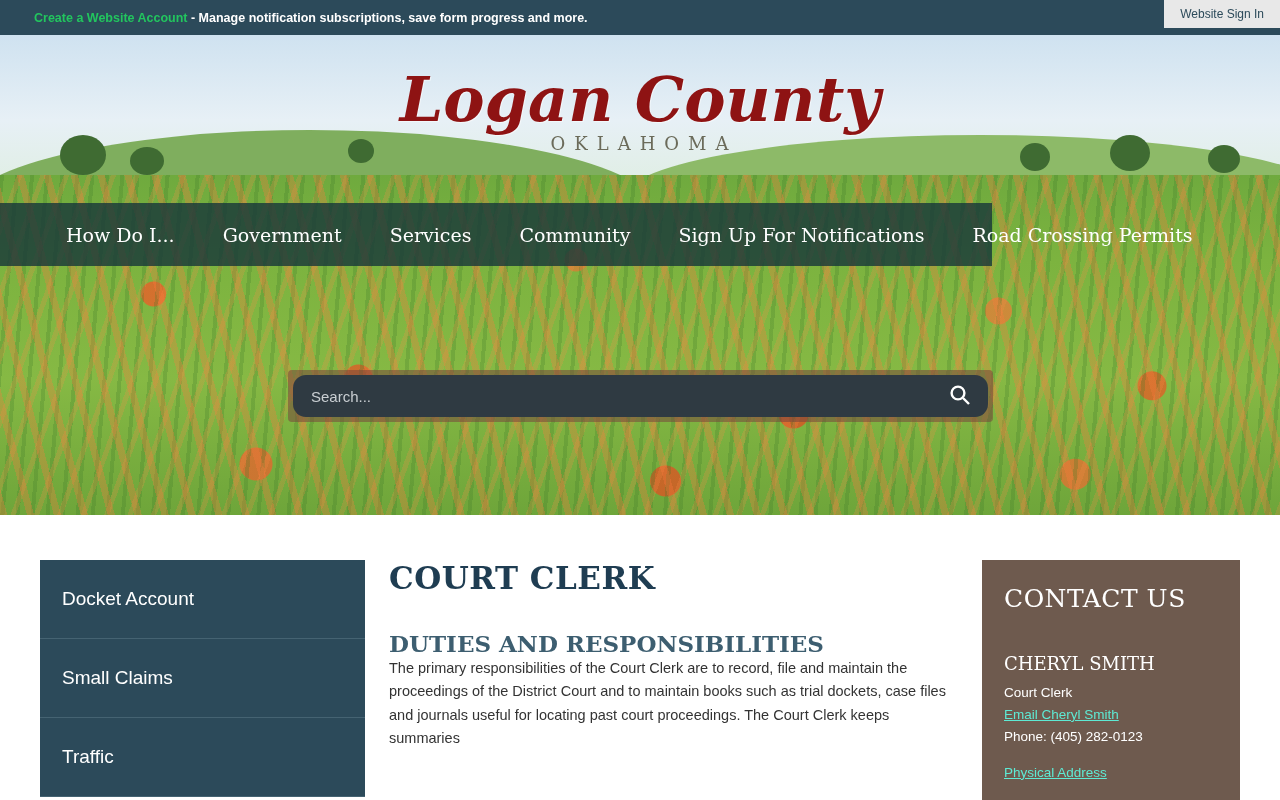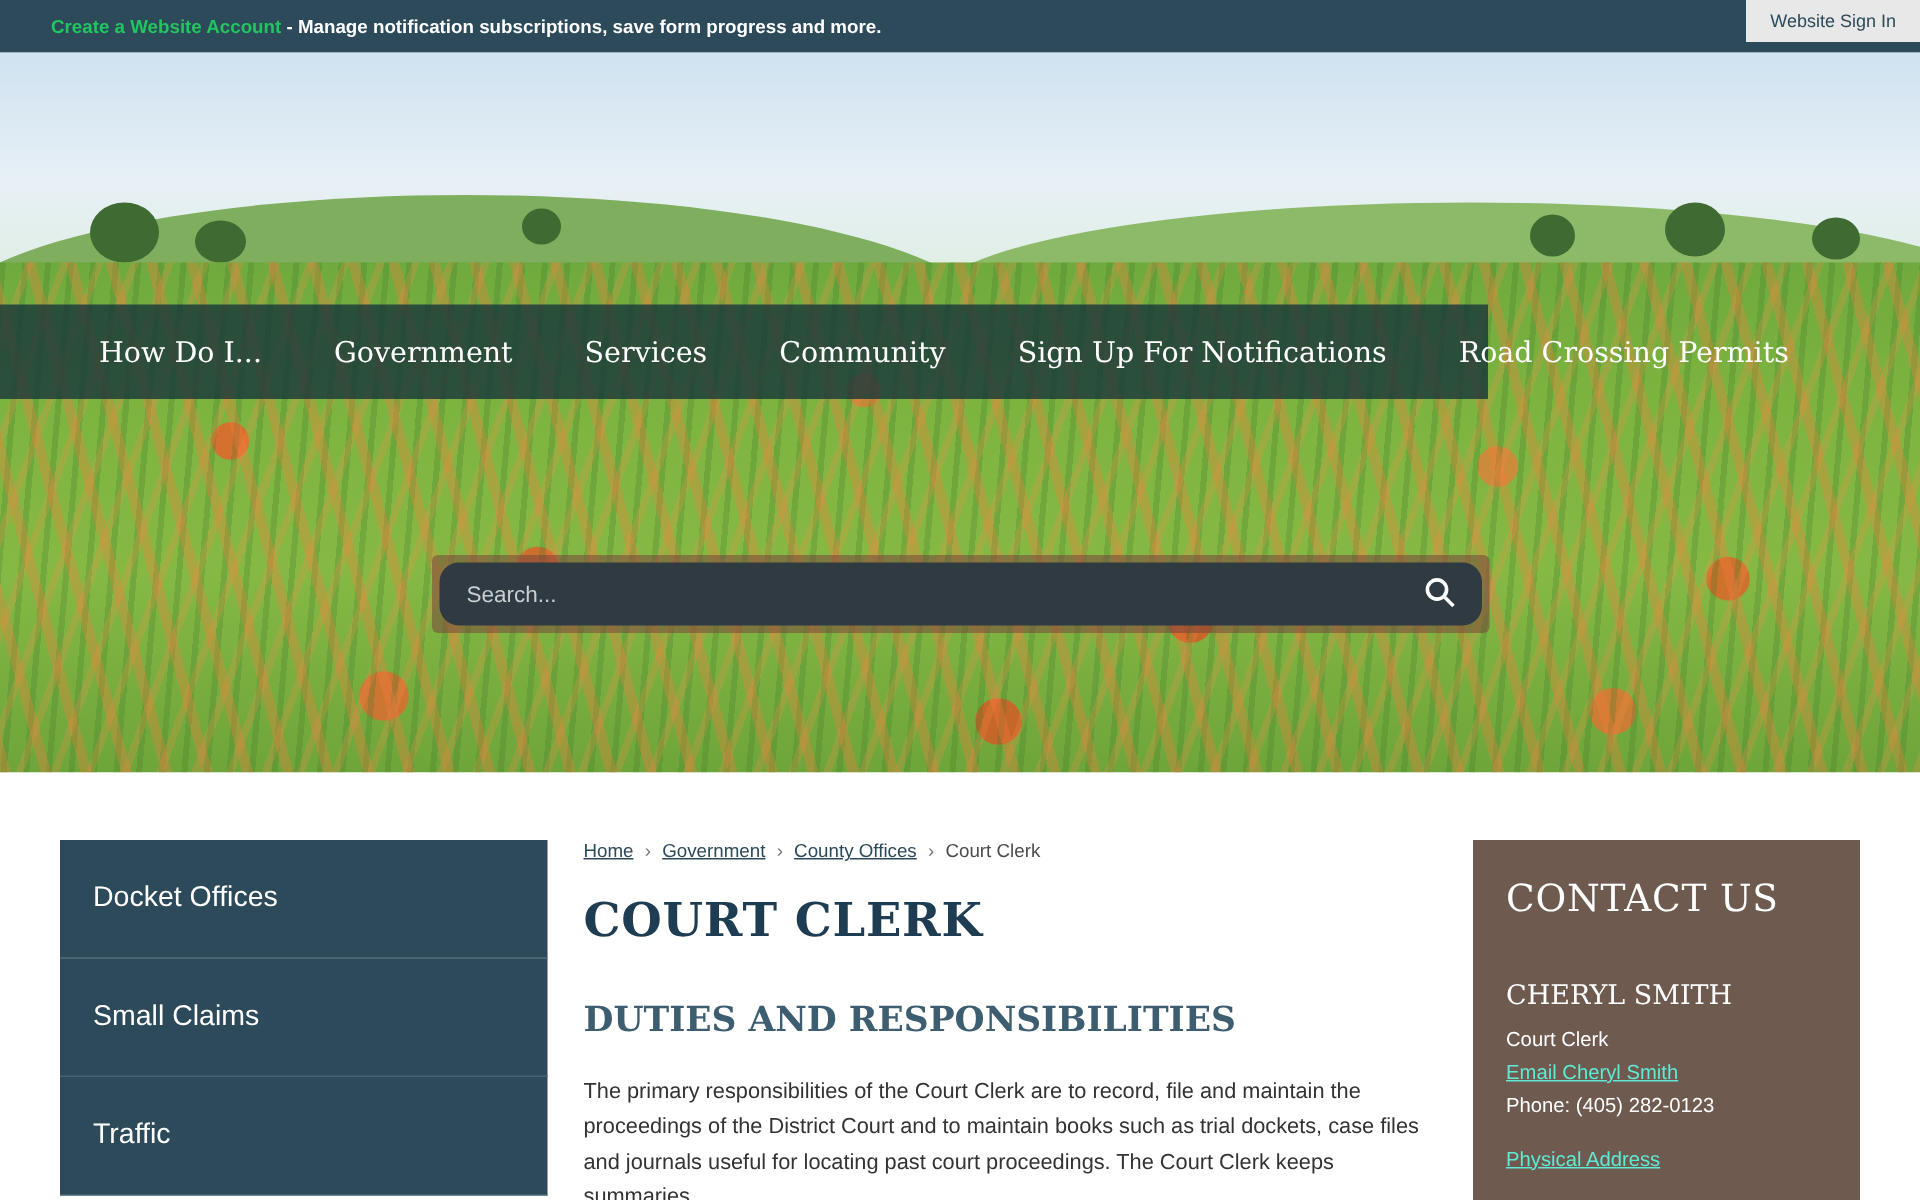--- a/index.html
+++ b/index.html
@@ -225,21 +225,20 @@
   }
   .section-title {
     font-family: "DejaVu Serif", serif;
     font-size: 23px;
     color: #3d5e70;
   }
   .body-text {
     font-size: 14.5px;
     line-height: 1.62;
     color: #333333;
-    margin-top: 24px;
   }
   .right-col {
     width: 258px; flex: 0 0 258px;
     background: #6e5a4e;
     color: #ffffff;
     padding: 24px 22px;
     min-height: 230px;
   }
   .contact-head {
     font-family: "DejaVu Serif", serif;
@@ -277,20 +276,24 @@
   <div class="hero-hill1"></div>
   <div class="hero-hill2"></div>
   <div class="tree" style="left:60px;top:100px;width:46px;height:40px;"></div>
   <div class="tree" style="left:130px;top:112px;width:34px;height:28px;"></div>
   <div class="tree" style="left:348px;top:104px;width:26px;height:24px;"></div>
   <div class="tree" style="right:230px;top:108px;width:30px;height:28px;"></div>
   <div class="tree" style="right:130px;top:100px;width:40px;height:36px;"></div>
   <div class="tree" style="right:40px;top:110px;width:32px;height:28px;"></div>
   <div class="hero-field"></div>
 
+  <div class="hero-logo-area">
+    <div class="logo-main">Logan County</div>
+    <div class="logo-sub">OKLAHOMA</div>
+  </div>
 
   <nav class="navbar">
     <div class="nav-item">How Do I...</div>
     <div class="nav-item">Government</div>
     <div class="nav-item">Services</div>
     <div class="nav-item">Community</div>
     <div class="nav-item">Sign Up For Notifications</div>
     <div class="nav-item">Road Crossing Permits</div>
   </nav>
 
@@ -305,35 +308,26 @@
           </svg>
         </span>
       </button>
     </div>
   </div>
 </div>
 
 <div class="content">
 
   <aside class="left-nav">
-    <div class="left-item">Docket Offices</div>
+    <div class="left-item">Docket Account</div>
     <div class="left-item">Small Claims</div>
     <div class="left-item">Traffic</div>
   </aside>
 
   <main class="main">
-    <div class="breadcrumb">
-      <a href="#">Home</a>
-      <span class="sep">›</span>
-      <a href="#">Government</a>
-      <span class="sep">›</span>
-      <a href="#">County Offices</a>
-      <span class="sep">›</span>
-      <span>Court Clerk</span>
-    </div>
 
     <h1 class="page-title">COURT CLERK</h1>
     <h2 class="section-title">DUTIES AND RESPONSIBILITIES</h2>
     <p class="body-text">The primary responsibilities of the Court Clerk are to record, file and maintain the proceedings of the District Court and to maintain books such as trial dockets, case files and journals useful for locating past court proceedings. The Court Clerk keeps summaries</p>
   </main>
 
   <aside class="right-col">
     <div class="contact-head">CONTACT US</div>
     <div class="contact-name">CHERYL SMITH</div>
     <div class="contact-line">Court Clerk</div>

